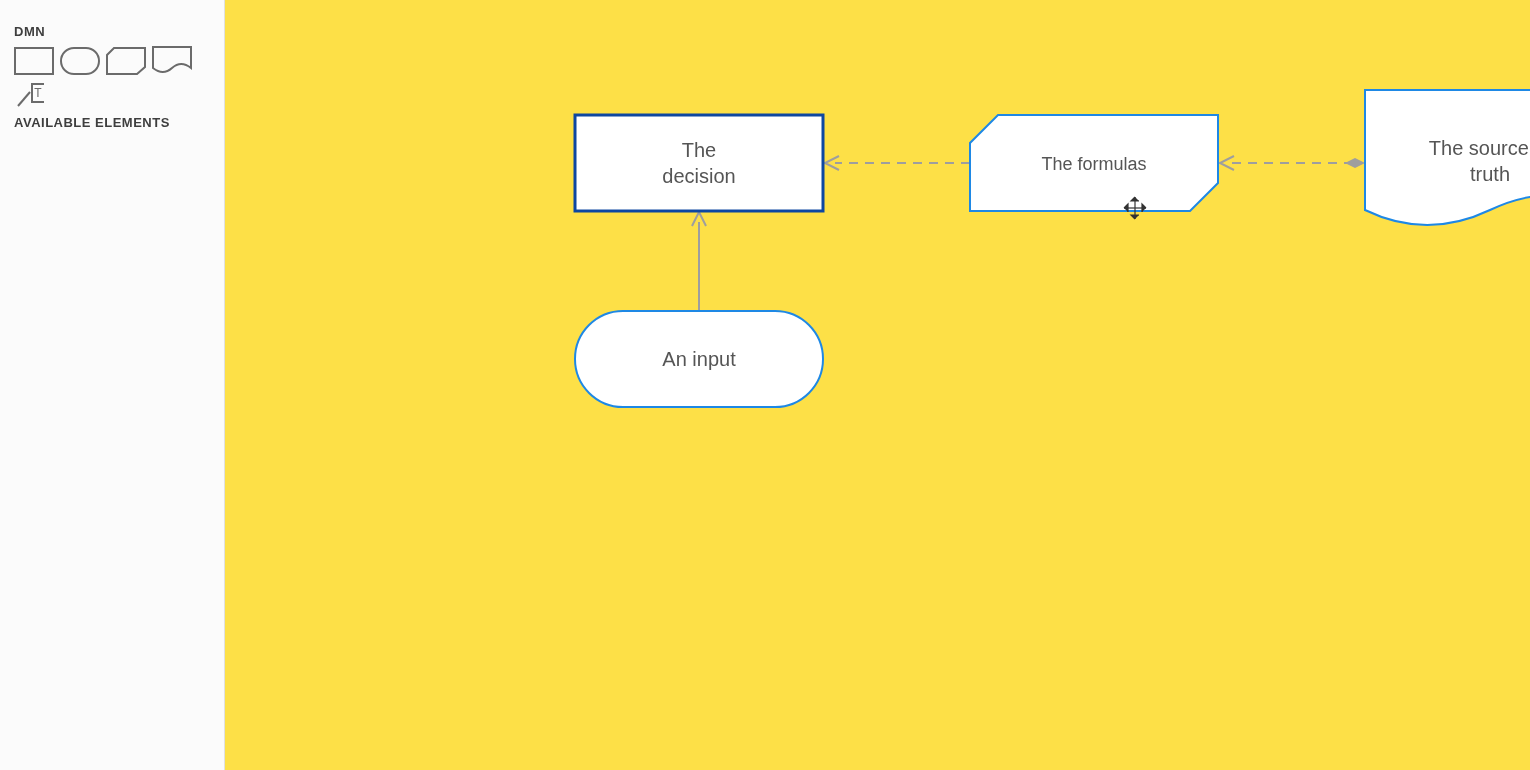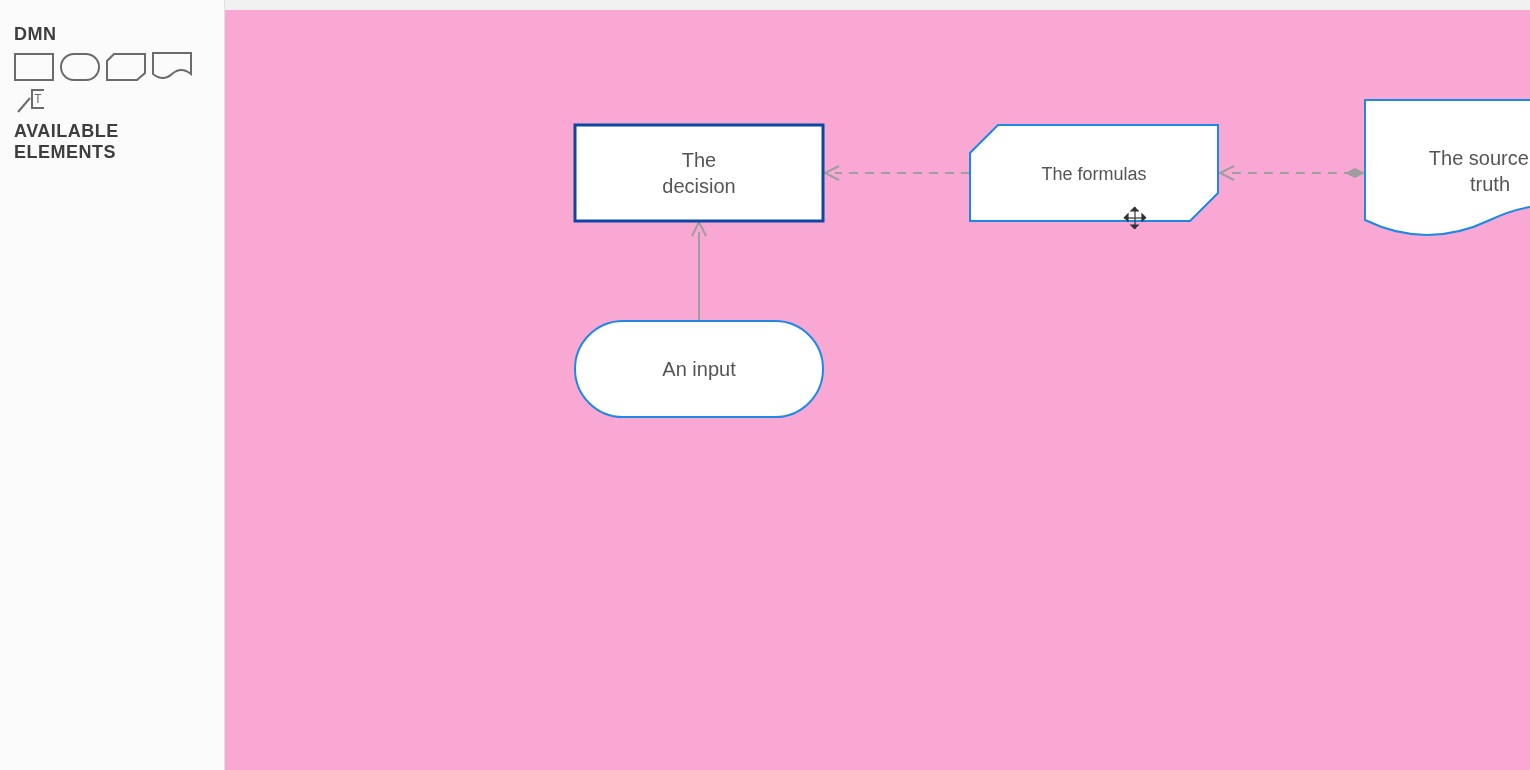--- a/index.html
+++ b/index.html
@@ -1,21 +1,21 @@
 <!DOCTYPE html>
 <html><head>
 <meta charset="utf-8">
 <style>
   html,body{margin:0;padding:0;width:1530px;height:770px;font-family:"Segoe UI",Arial,sans-serif;background:#f0f0f0;overflow:hidden;}
   .app{display:flex;width:100%;height:100%;}
   .sidebar{width:225px;height:100%;background:#fbfbfb;border-right:1px solid #e0e0e0;box-sizing:border-box;padding:14px 12px;}
-  .sidebar-heading{font-size:18px;font-weight:700;color:#3e3e3e;letter-spacing:.5px;margin:10px 0 8px 2px;}
+  .sidebar-heading{font-size:13px;font-weight:700;color:#3e3e3e;letter-spacing:.5px;margin:10px 0 8px 2px;}
   .palette-row{display:flex;gap:6px;margin-left:2px;margin-bottom:6px;}
   .palette-item{width:40px;height:28px;display:flex;align-items:center;justify-content:center;cursor:grab;}
-  .canvas{position:relative;flex:1;background:#f9a8d4;margin-top:10px;}
+  .canvas{position:relative;flex:1;background:#fde047;}
   svg.canvas-svg{position:absolute;inset:0;width:100%;height:100%;}
   .node-label{fill:#555;font-size:20px;text-anchor:middle;dominant-baseline:middle;}
   .node-label-small{font-size:18px;}
 </style>
 </head>
 <body>
 
 <div class="app">
 
   <aside class="sidebar">

